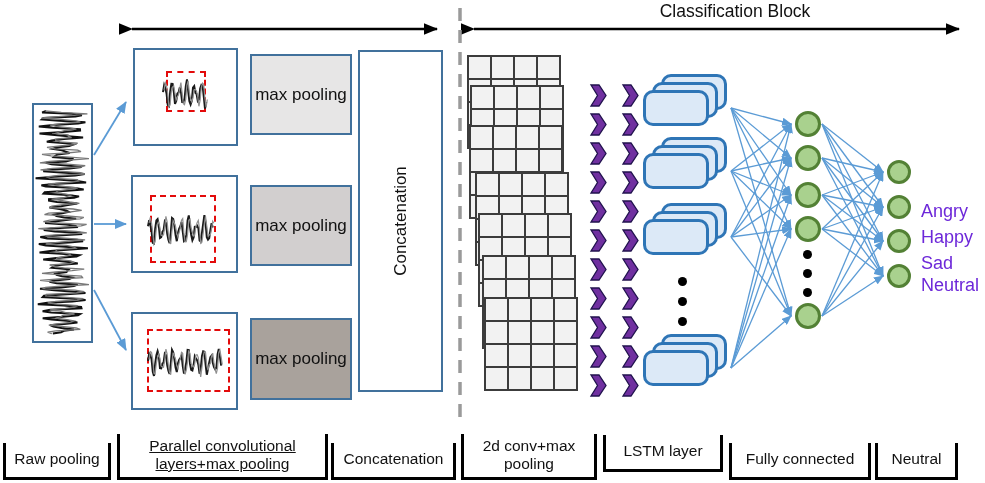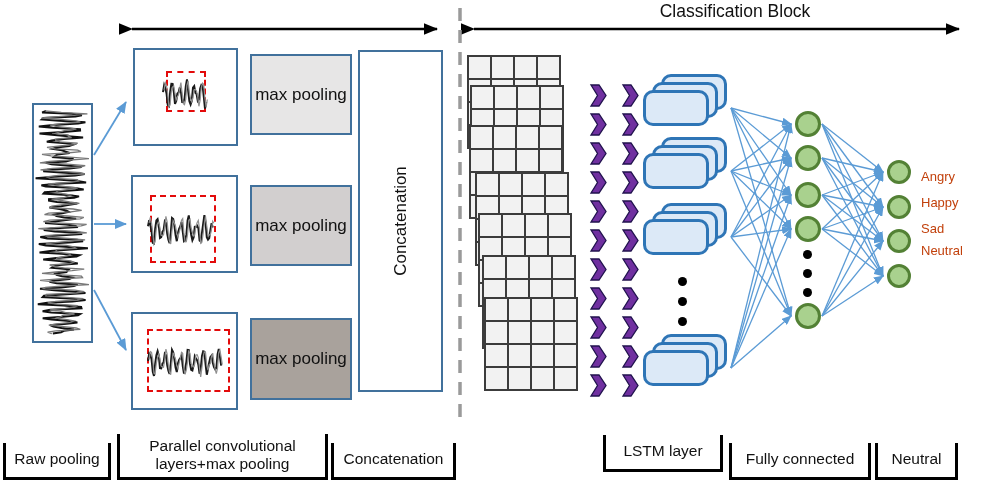--- a/index.html
+++ b/index.html
@@ -17,21 +17,21 @@
   .grid-stack{position:absolute;display:grid;grid-template-columns:repeat(4,1fr);
               grid-template-rows:repeat(4,1fr);gap:2px;background:#3c3c3c;border:2px solid #3c3c3c;
               width:94px;height:94px;box-sizing:border-box;z-index:2;}
   .grid-stack div{background:#f2f2f2;}
   .lstm-group{position:absolute;width:86px;height:54px;z-index:4;}
   .lstm-card{position:absolute;width:66px;height:36px;border-radius:10px;
              background:#dce9f7;border:3px solid #2e75b6;box-sizing:border-box;}
   .node{position:absolute;border-radius:50%;background:#a9d18e;border:3px solid #538135;
         box-sizing:border-box;z-index:6;}
   .dot{position:absolute;width:9px;height:9px;border-radius:50%;background:#000;z-index:6;}
-  .outlabel{position:absolute;font-size:13px;color:#c2410c;z-index:6;white-space:nowrap;}
+  .outlabel{position:absolute;font-size:18px;color:#6d28d9;z-index:6;white-space:nowrap;margin-top:32px;}
   .plabel{position:absolute;border:3px solid #000;border-top:none;box-sizing:border-box;
           display:flex;align-items:center;justify-content:center;text-align:center;
           font-size:15.5px;line-height:1.15;padding:0 3px 2px;color:#111;z-index:3;background:#fff;}
   #overlay{position:absolute;left:0;top:0;z-index:5;pointer-events:none;}
 </style>
 </head>
 <body>
 
 <div id="stage">
 
@@ -73,22 +73,23 @@
   <div class="bluebox" style="left:358px;top:50px;width:85px;height:342px;">
     <div class="concat-text">Concatenation</div>
   </div>
 
   <div class="outlabel" style="left:921px;top:169px;">Angry</div>
   <div class="outlabel" style="left:921px;top:195px;">Happy</div>
   <div class="outlabel" style="left:921px;top:221px;">Sad</div>
   <div class="outlabel" style="left:921px;top:243px;">Neutral</div>
 
   <div class="plabel" style="left:3px;top:443px;width:108px;height:37px;">Raw pooling</div>
-  <div class="plabel" style="left:117px;top:434px;width:211px;height:46px;">Parallel convolutional layers+max pooling</div>
+  <div class="plabel" style="left:117px;top:434px;width:211px;height:46px;text-decoration:underline;">Parallel convolutional layers+max pooling</div>
   <div class="plabel" style="left:331px;top:443px;width:125px;height:37px;">Concatenation</div>
+  <div class="plabel" style="left:461px;top:434px;width:136px;height:46px;">2d conv+max pooling</div>
   <div class="plabel" style="left:603px;top:435px;width:120px;height:37px;">LSTM layer</div>
   <div class="plabel" style="left:729px;top:443px;width:142px;height:37px;">Fully connected</div>
   <div class="plabel" style="left:875px;top:443px;width:83px;height:37px;">Neutral</div>
 
   <svg id="overlay" width="985" height="483">
       <defs>
         <marker id="ab" markerWidth="10" markerHeight="8.2" refX="9" refY="4.1" orient="auto" markerUnits="userSpaceOnUse">
           <path d="M0,0 L10,4.1 L0,8.2 Z" fill="#5b9bd5"></path>
         </marker>
         <marker id="abL" markerWidth="12" markerHeight="9.84" refX="11" refY="4.92" orient="auto" markerUnits="userSpaceOnUse">

